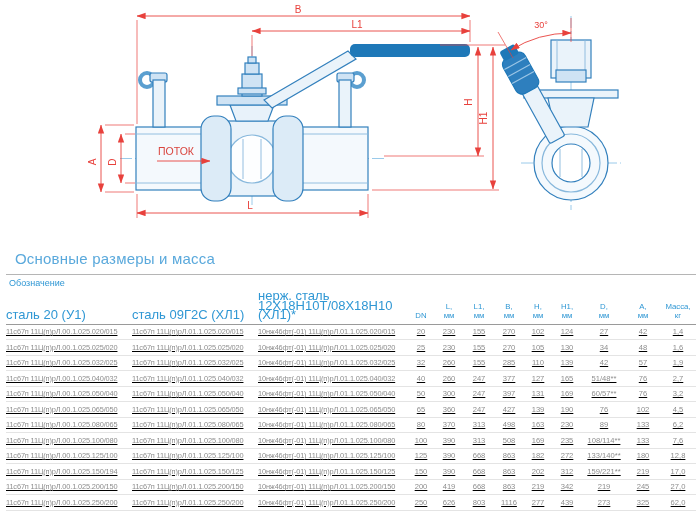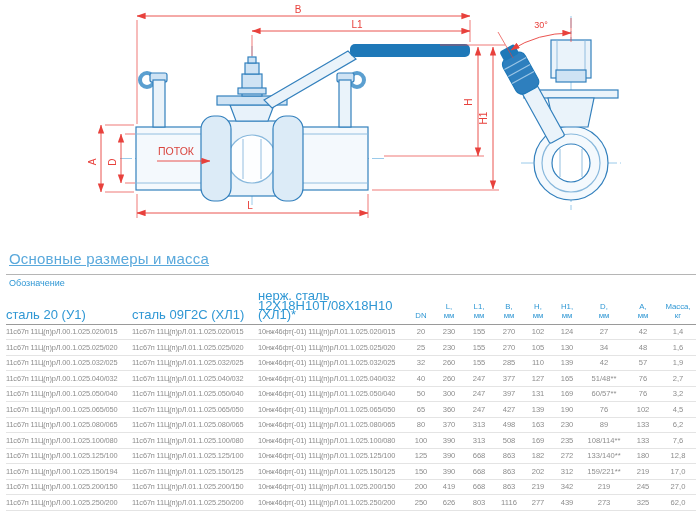--- a/index.html
+++ b/index.html
@@ -1,31 +1,31 @@
 <!DOCTYPE html>
 <html><head>
 <meta charset="utf-8">
 <style>
   html,body{margin:0;padding:0;background:#fff;width:700px;height:520px;overflow:hidden;
     font-family:"Liberation Sans","DejaVu Sans",sans-serif;}
   .page{width:700px;height:520px;background:#fff;position:relative;}
   svg text{font-family:"Liberation Sans","DejaVu Sans",sans-serif;}
 
-  .section-title{color:#5aa9dc;font-size:15px;letter-spacing:.2px;margin:6px 0 7px 9px;text-decoration:underline;}
+  .section-title{color:#5aa9dc;font-size:15px;letter-spacing:.2px;margin:6px 0 7px 15px;}
 
   .tbl{margin-left:6px;width:690px;}
   .t-grid{display:grid;grid-template-columns:126px 126px 150px 26px 30px 30px 30px 28px 30px 44px 34px 36px;align-items:end;}
   .hdr-top{border-top:1px solid #b5b5b5;padding-top:3px;align-items:start;gap:36px;}
   .desig-h{grid-column:1 / span 3;color:#2f97d4;font-size:9px;padding-left:3px;}
   .pn-h{grid-column:4 / -1;color:#2f97d4;font-size:9px;text-align:center;}
   .hdr-mat{padding:3px 0 4px 0;border-bottom:1px solid #9a9a9a;}
   .mat-head{color:#2f97d4;font-size:13px;line-height:9.5px;padding-right:6px;}
   .num-head{color:#2f97d4;font-size:7.8px;line-height:9px;text-align:center;display:flex;flex-direction:column;justify-content:flex-end;}
   .num-head.dn{justify-content:flex-start;}
-  .t-row{border-bottom:1px solid #e4e4e4;height:14.5px;align-items:center;}
+  .t-row{border-bottom:1px solid #e4e4e4;height:14.5px;align-items:center;text-decoration:underline;}
   .cell-d{color:#8d8d8d;font-size:7.4px;white-space:nowrap;letter-spacing:-.15px;}
   .cell-n{color:#8d8d8d;font-size:7.6px;text-align:center;white-space:nowrap;}
 </style>
 </head>
 <body>
 
 <div class="page">
 
   
   <svg width="700" height="240" viewBox="0 0 700 240">

